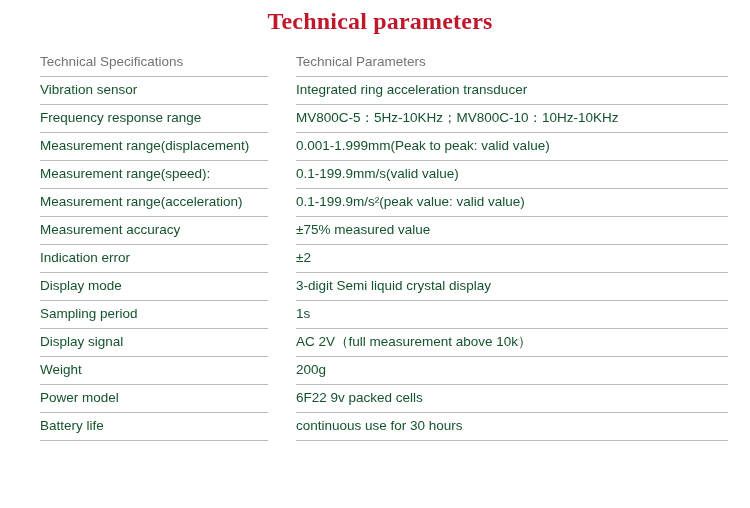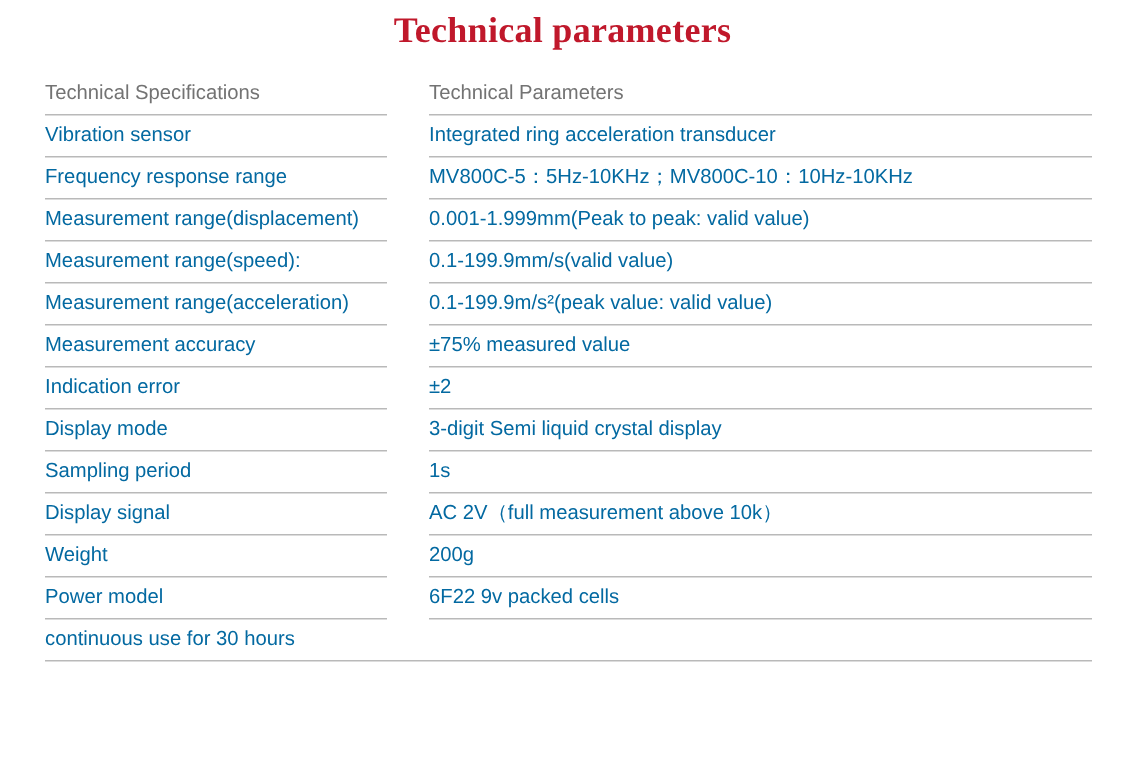--- a/index.html
+++ b/index.html
@@ -12,20 +12,21 @@
     background: #ffffff;
     font-family: "Liberation Sans", sans-serif;
     color: #3b3b3b;
     overflow: hidden;
   }
   .page {
     position: relative;
     width: 750px;
     height: 508px;
     box-sizing: border-box;
+    padding-left: 10px;
   }
   .title {
     text-align: center;
     font-family: "Liberation Serif", serif;
     font-weight: bold;
     font-size: 24px;
     color: #c0182b;
     margin: 0;
     padding-top: 8px;
     letter-spacing: 0.2px;
@@ -35,21 +36,21 @@
     padding-left: 30px;
     padding-right: 22px;
     box-sizing: border-box;
   }
   .row {
     display: flex;
     align-items: stretch;
   }
   .cell {
     font-size: 13.5px;
-    color: #0369a1;
+    color: #14532d;
     line-height: 1.2;
     padding: 6px 2px 6px 0;
     border-bottom: 1px solid #b9b9b9;
     box-sizing: border-box;
     height: 28px;
     display: flex;
     align-items: center;
     white-space: nowrap;
     overflow: hidden;
   }
@@ -119,16 +120,17 @@
     </div>
     <div class="row">
       <div class="cell col-left">Weight</div>
       <div class="cell col-right">200g</div>
     </div>
     <div class="row">
       <div class="cell col-left">Power model</div>
       <div class="cell col-right">6F22 9v packed cells</div>
     </div>
     <div class="row">
+      <div class="cell col-left">Battery life</div>
       <div class="cell col-right">continuous use for 30 hours</div>
     </div>
   </div>
 </div>
 
 </body></html>

